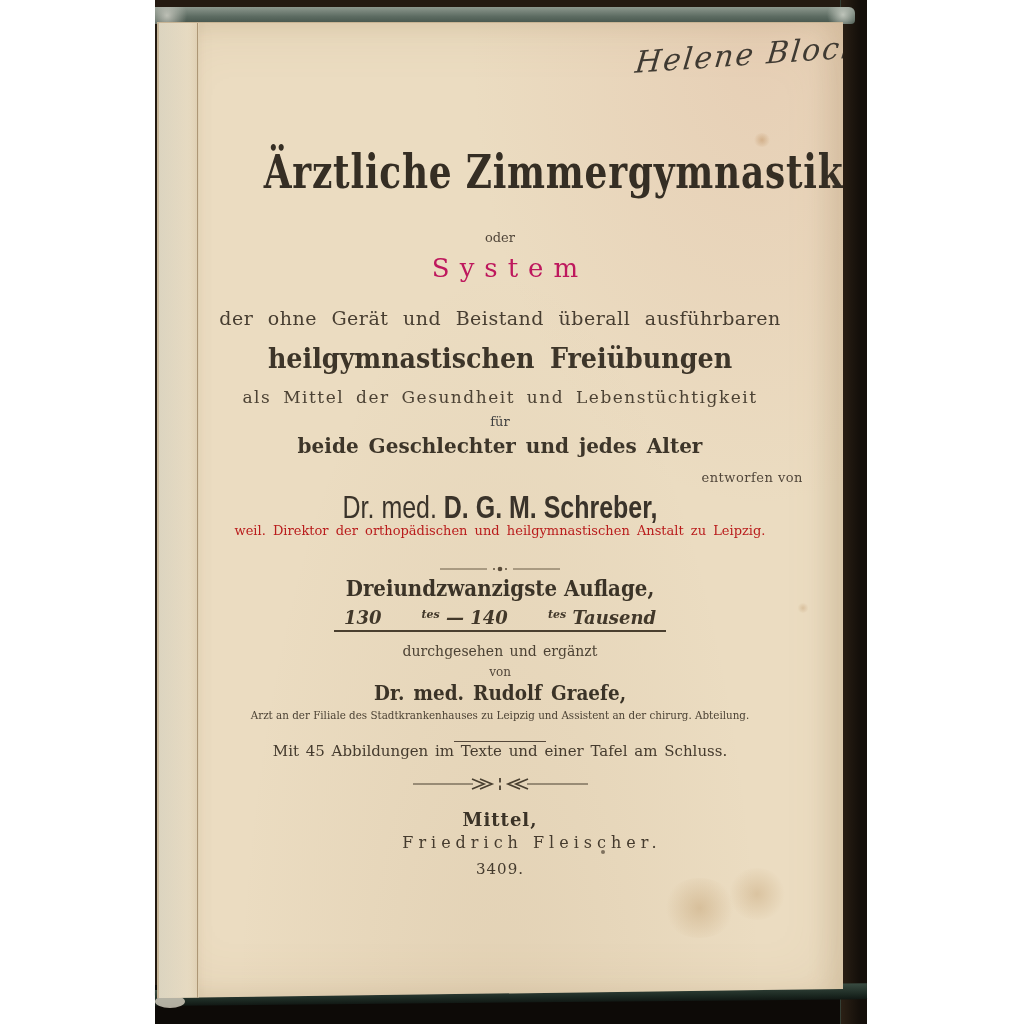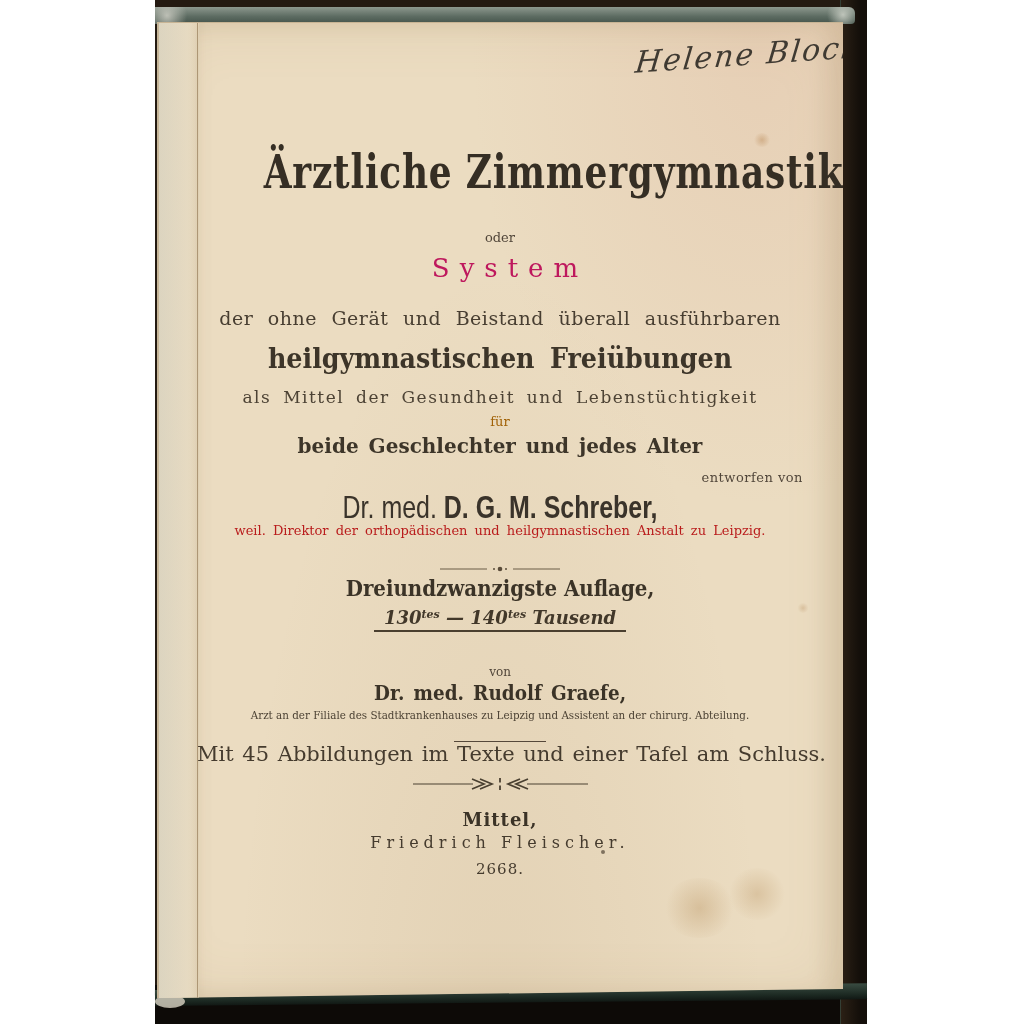--- a/index.html
+++ b/index.html
@@ -56,42 +56,42 @@
      font-style:italic;font-size:30px;color:#3f3a32;letter-spacing:2px;
      transform:rotate(-4deg) skewX(-10deg);white-space:nowrap;}
   .title{top:122px;font-size:46px;font-weight:700;color:#352e24;
      transform:scaleX(.78);transform-origin:50% 50%;letter-spacing:1px;}
   .oder{top:207px;font-size:13px;color:#51463a;}
   .system{top:230px;font-size:26px;letter-spacing:10px;color:#be185d;padding-left:10px;}
   .sub1{top:284px;font-size:19px;word-spacing:8px;letter-spacing:.5px;color:#483e31;}
   .subject{top:320px;font-size:27px;font-weight:700;word-spacing:7px;color:#3d3529;
      transform:scaleX(.94);}
   .sub2{top:364px;font-size:17px;letter-spacing:1.5px;word-spacing:5px;color:#4c4234;text-align:center;}
-  .fuer{top:391px;font-size:13px;color:#a16207;}
+  .fuer{top:391px;font-size:13px;color:#404040;}
   .audience{top:411px;font-size:20px;font-weight:700;word-spacing:3px;color:#3d3529;}
   .byline{top:447px;font-size:13px;letter-spacing:.5px;color:#51463a;text-align:right;}
   .author{top:466px;font-size:32px;font-family:"Liberation Sans",sans-serif;font-weight:400;
      color:#3a332a;transform:scaleX(.78);}
   .author b{font-weight:700;}
   .author-credit{top:484px;font-size:13px;word-spacing:3px;color:#b91c1c;margin-top:16px;}
   .orn1{top:536px;}
   .edition{top:552px;font-size:22px;font-weight:700;color:#3b3327;transform:scaleX(.9);}
   .printrun{top:584px;font-size:18px;font-weight:700;font-style:italic;color:#42382a;}
   .printrun .ul{display:inline-block;border-bottom:2px solid #4a3f2f;padding:0 10px 2px;}
-  .printrun sup{font-size:11px;vertical-align:6px;}
+  .printrun sup{font-size:11px;vertical-align:6px;padding-left:40px;}
   .revision{top:620px;font-size:14px;word-spacing:2px;color:#4c4234;}
   .von{top:642px;font-size:12px;color:#51463a;}
   .editor{top:658px;font-size:20px;font-weight:700;word-spacing:3px;color:#3b3327;transform:scaleX(.92);}
   .editor-credit{top:686px;font-size:11px;color:#4c4234;transform:scaleX(.94);}
   .rule{top:704px;}
   .rule .bar{display:inline-block;width:92px;border-top:1px solid #55483a;}
-  .illus{top:719px;font-size:21px;word-spacing:2px;color:#453b2e;}
+  .illus{top:719px;font-size:15px;word-spacing:2px;color:#453b2e;}
   .orn2{top:753px;}
   .place{top:786px;font-size:18px;font-weight:700;letter-spacing:1px;color:#3b3327;}
-  .publisher{top:810px;font-size:16px;letter-spacing:5px;color:#453b2e;}
+  .publisher{top:810px;font-size:16px;letter-spacing:5px;color:#453b2e;padding-left:32px;}
   .year{top:837px;font-size:15px;letter-spacing:1px;color:#453b2e;}
 </style>
 </head>
 <body>
 
 <div class="canvas">
   <div class="photo">
 
     <div class="backdrop-bottom"></div>
     <div class="backdrop-right"></div>
@@ -134,20 +134,21 @@
             <circle cx="60" cy="5" r="2.3" fill="#5a4c3a"></circle>
             <circle cx="66" cy="5" r="1" fill="#5a4c3a"></circle>
             <line x1="73" y1="5" x2="120" y2="5" stroke="#6b5c47" stroke-width="1"></line>
           </svg>
         </div>
 
         <div class="tline edition">Dreiundzwanzigste Auflage,</div>
 
         <div class="tline printrun"><span class="ul"><span>130</span><sup>tes</sup><span> — </span><span>140</span><sup>tes</sup><span> Tausend</span></span></div>
 
+        <div class="tline revision">durchgesehen und ergänzt</div>
         <div class="tline von">von</div>
         <div class="tline editor">Dr. med. Rudolf Graefe,</div>
         <div class="tline editor-credit">Arzt an der Filiale des Stadtkrankenhauses zu Leipzig und Assistent an der chirurg. Abteilung.</div>
 
         <div class="tline rule"><span class="bar"></span></div>
 
         <div class="tline illus">Mit 45 Abbildungen im Texte und einer Tafel am Schluss.</div>
 
         <div class="tline orn2">
           <svg width="175" height="16" viewBox="0 0 175 16">
@@ -157,17 +158,17 @@
             <line x1="87" y1="2" x2="87" y2="6.5" stroke="#4a4031" stroke-width="1.8"></line>
             <line x1="87" y1="9.5" x2="87" y2="14" stroke="#4a4031" stroke-width="1.8"></line>
             <path d="M115 3 L103 8 L115 13" fill="none" stroke="#4a4031" stroke-width="1.7"></path>
             <path d="M107 3 L95 8 L107 13" fill="none" stroke="#4a4031" stroke-width="1.7"></path>
             <line x1="114" y1="8" x2="175" y2="8" stroke="#4a4031" stroke-width="1"></line>
           </svg>
         </div>
 
         <div class="tline place">Mittel,</div>
         <div class="tline publisher">Friedrich Fleischer.</div>
-        <div class="tline year">2668.</div>
+        <div class="tline year">3409.</div>
       </div>
     </div>
   </div>
 </div>
 
 </body></html>

